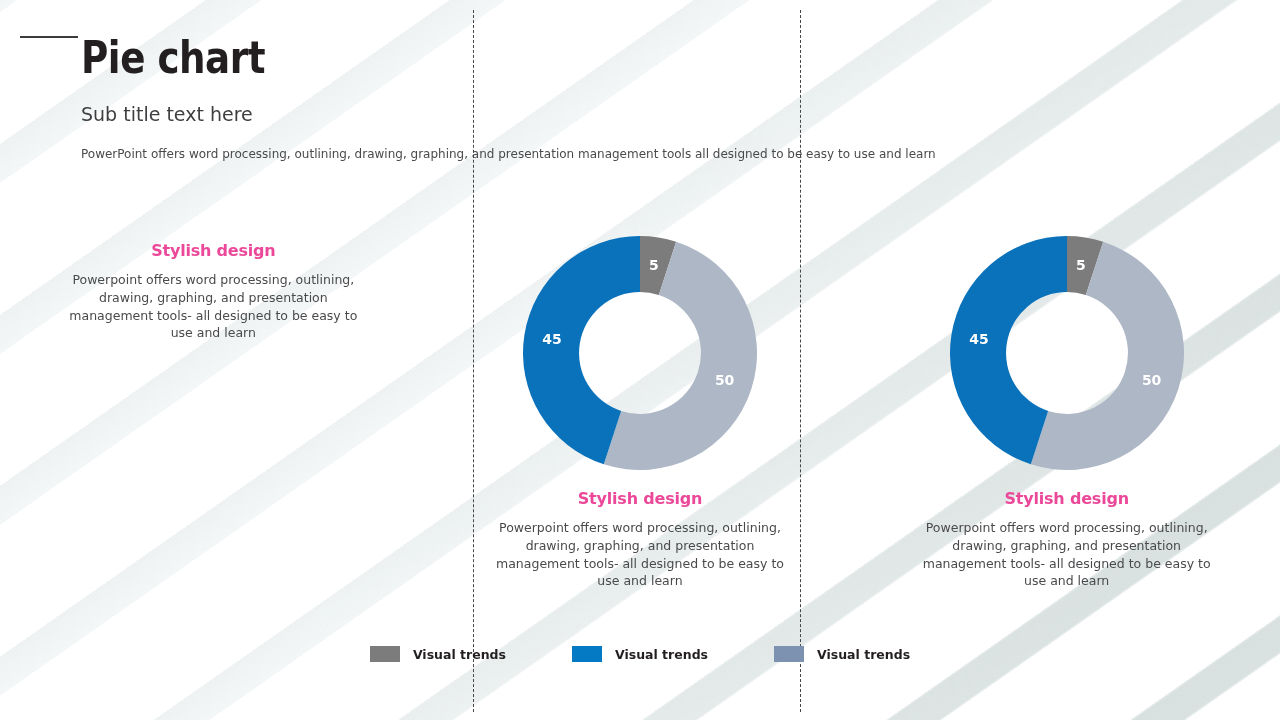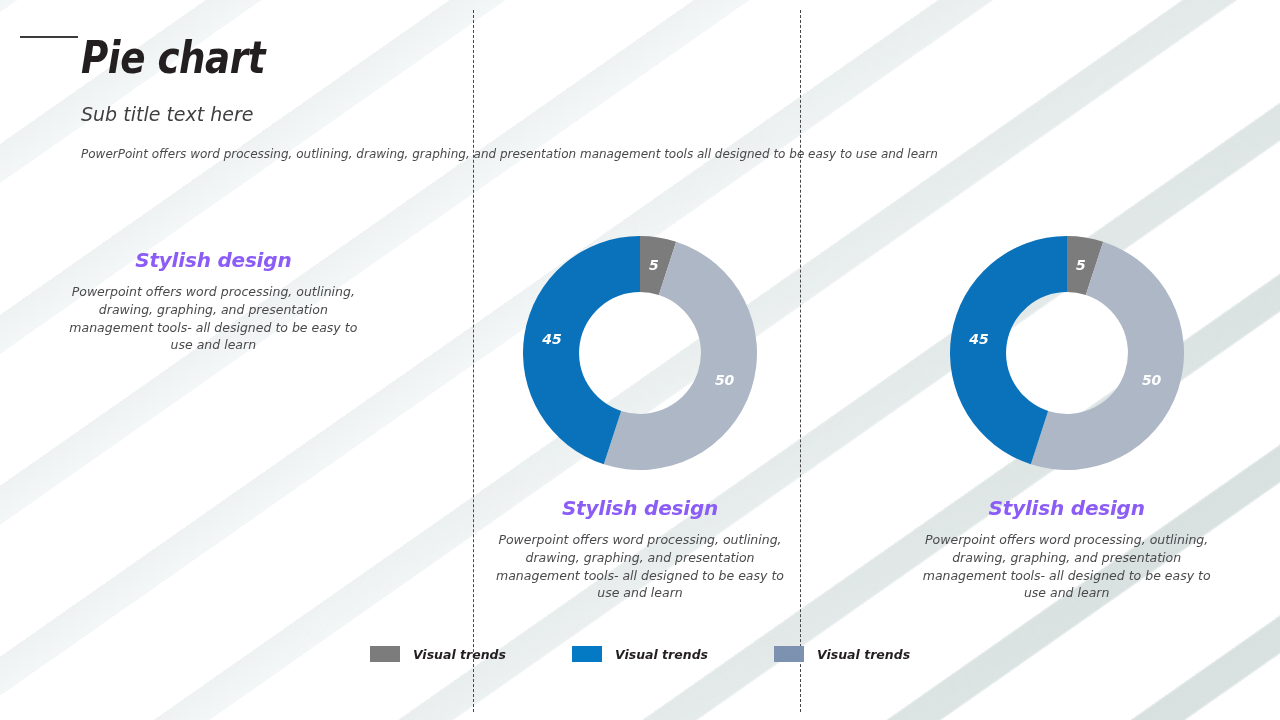--- a/index.html
+++ b/index.html
@@ -11,21 +11,20 @@
     height: 720px;
     font-family: "Liberation Sans", sans-serif;
     overflow: hidden;
   }
   #slide {
     position: relative;
     width: 1280px;
     height: 720px;
     background: #ffffff;
     overflow: hidden;
-    font-style: italic;
   }
   
   .bg-layer {
     position: absolute;
     inset: 0;
     pointer-events: none;
   }
   .bg-stripes-light {
     background-image: repeating-linear-gradient(
       -35deg,
@@ -152,24 +151,24 @@
   }
   .donut-wrap svg { display: block; }
   .slice-label {
     font-family: "DejaVu Sans", sans-serif;
     font-size: 14px;
     font-weight: bold;
     fill: #ffffff;
   }
 
   .col-title {
-    margin: 26px 0 0 0;
-    font-size: 20px;
-    font-weight: bold;
-    color: #8b5cf6;
+    margin: 19px 0 0 0;
+    font-size: 16px;
+    font-weight: bold;
+    color: #ec4899;
     font-family: "DejaVu Sans", sans-serif;
     letter-spacing: -0.2px;
   }
   .col-text {
     margin: 11px 0 0 0;
     width: 288px;
     text-align: center;
     font-size: 12.5px;
     line-height: 1.42;
     color: #4a4a4d;

